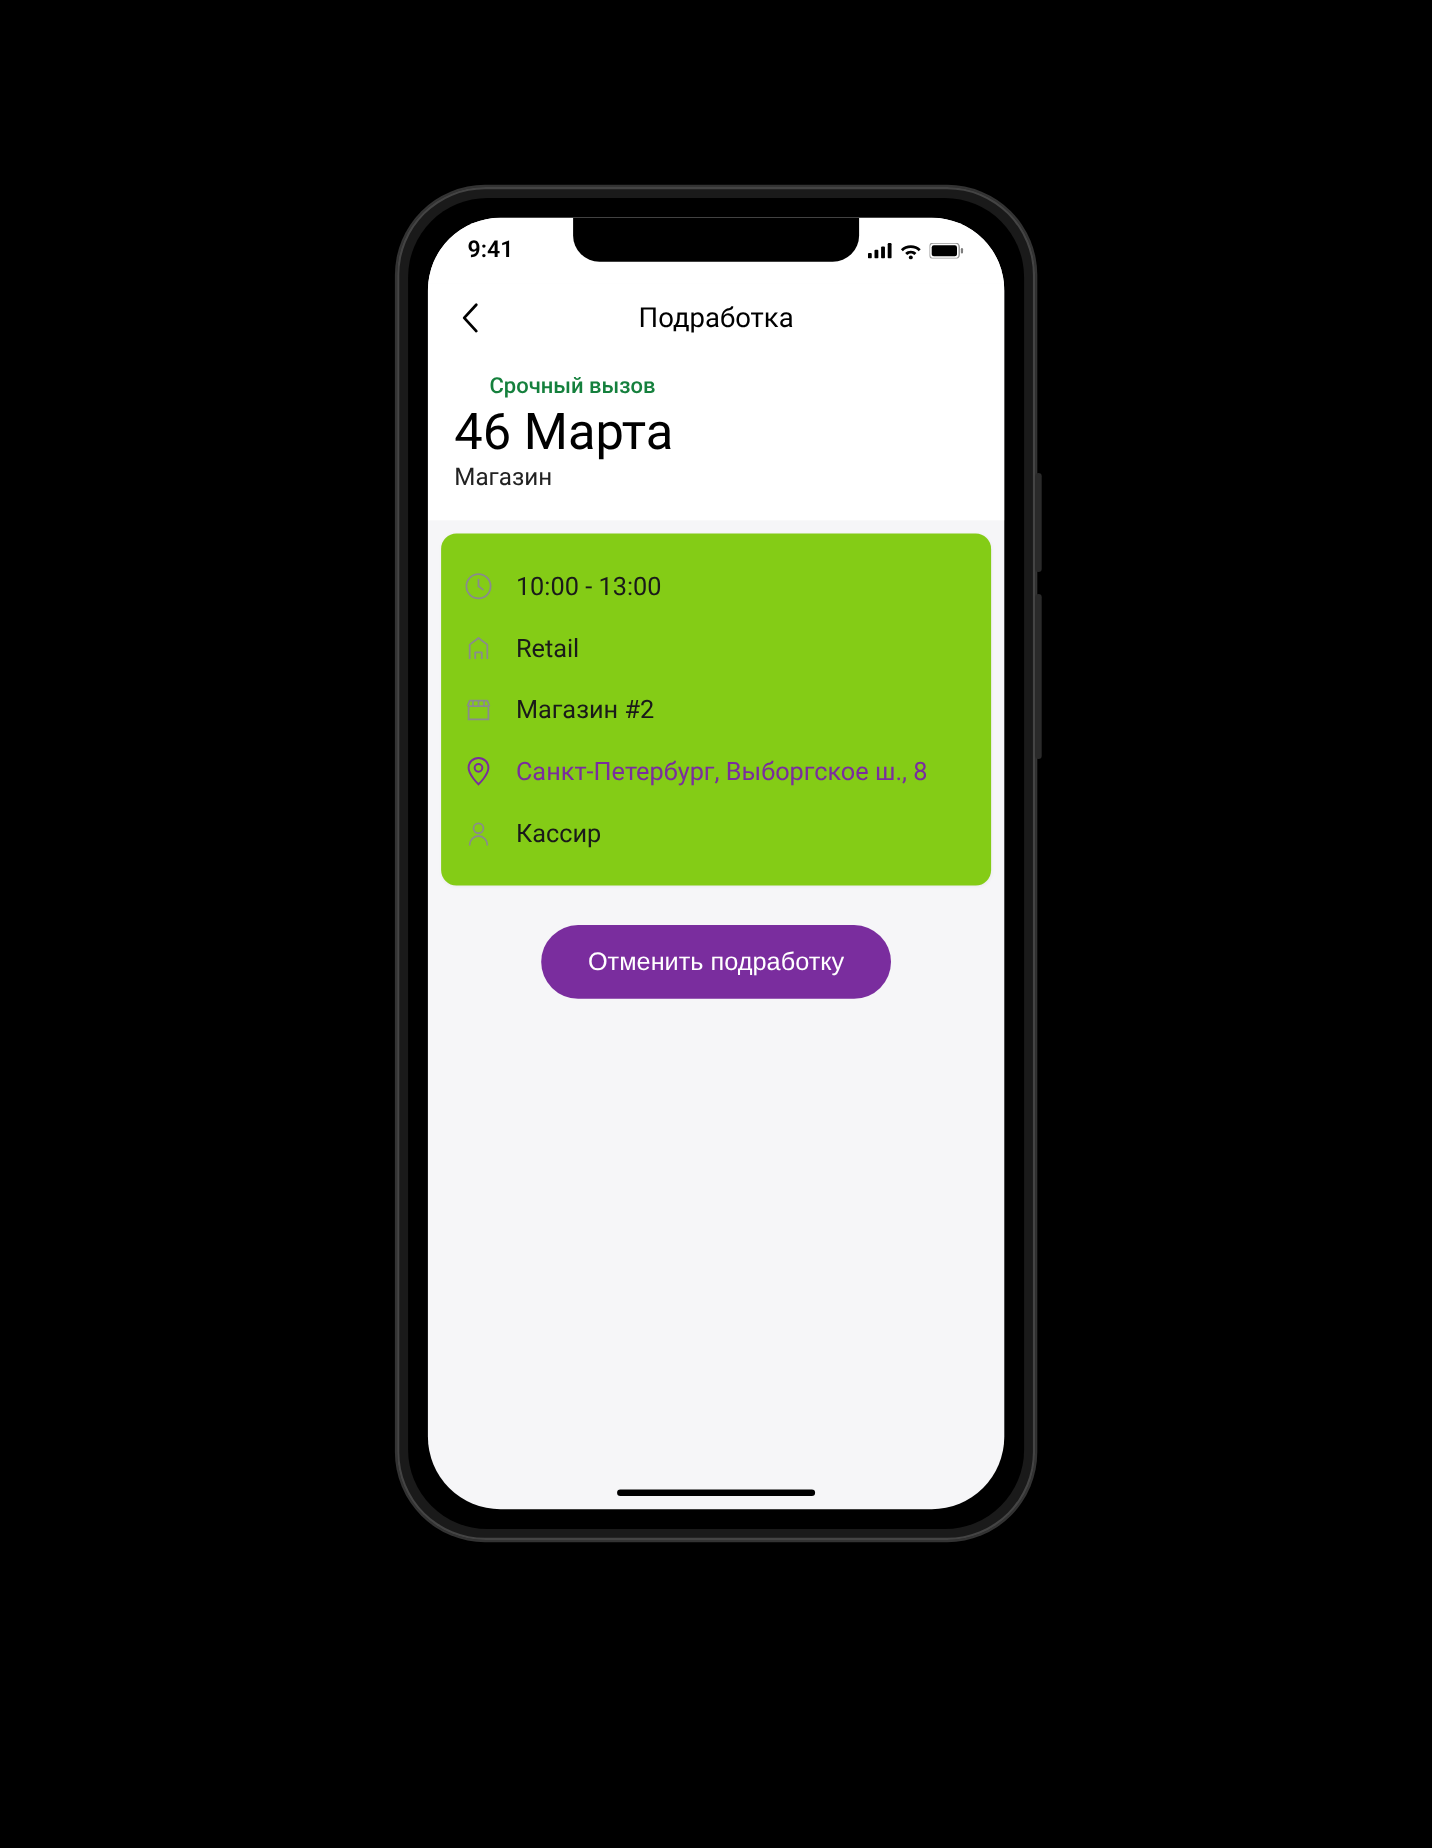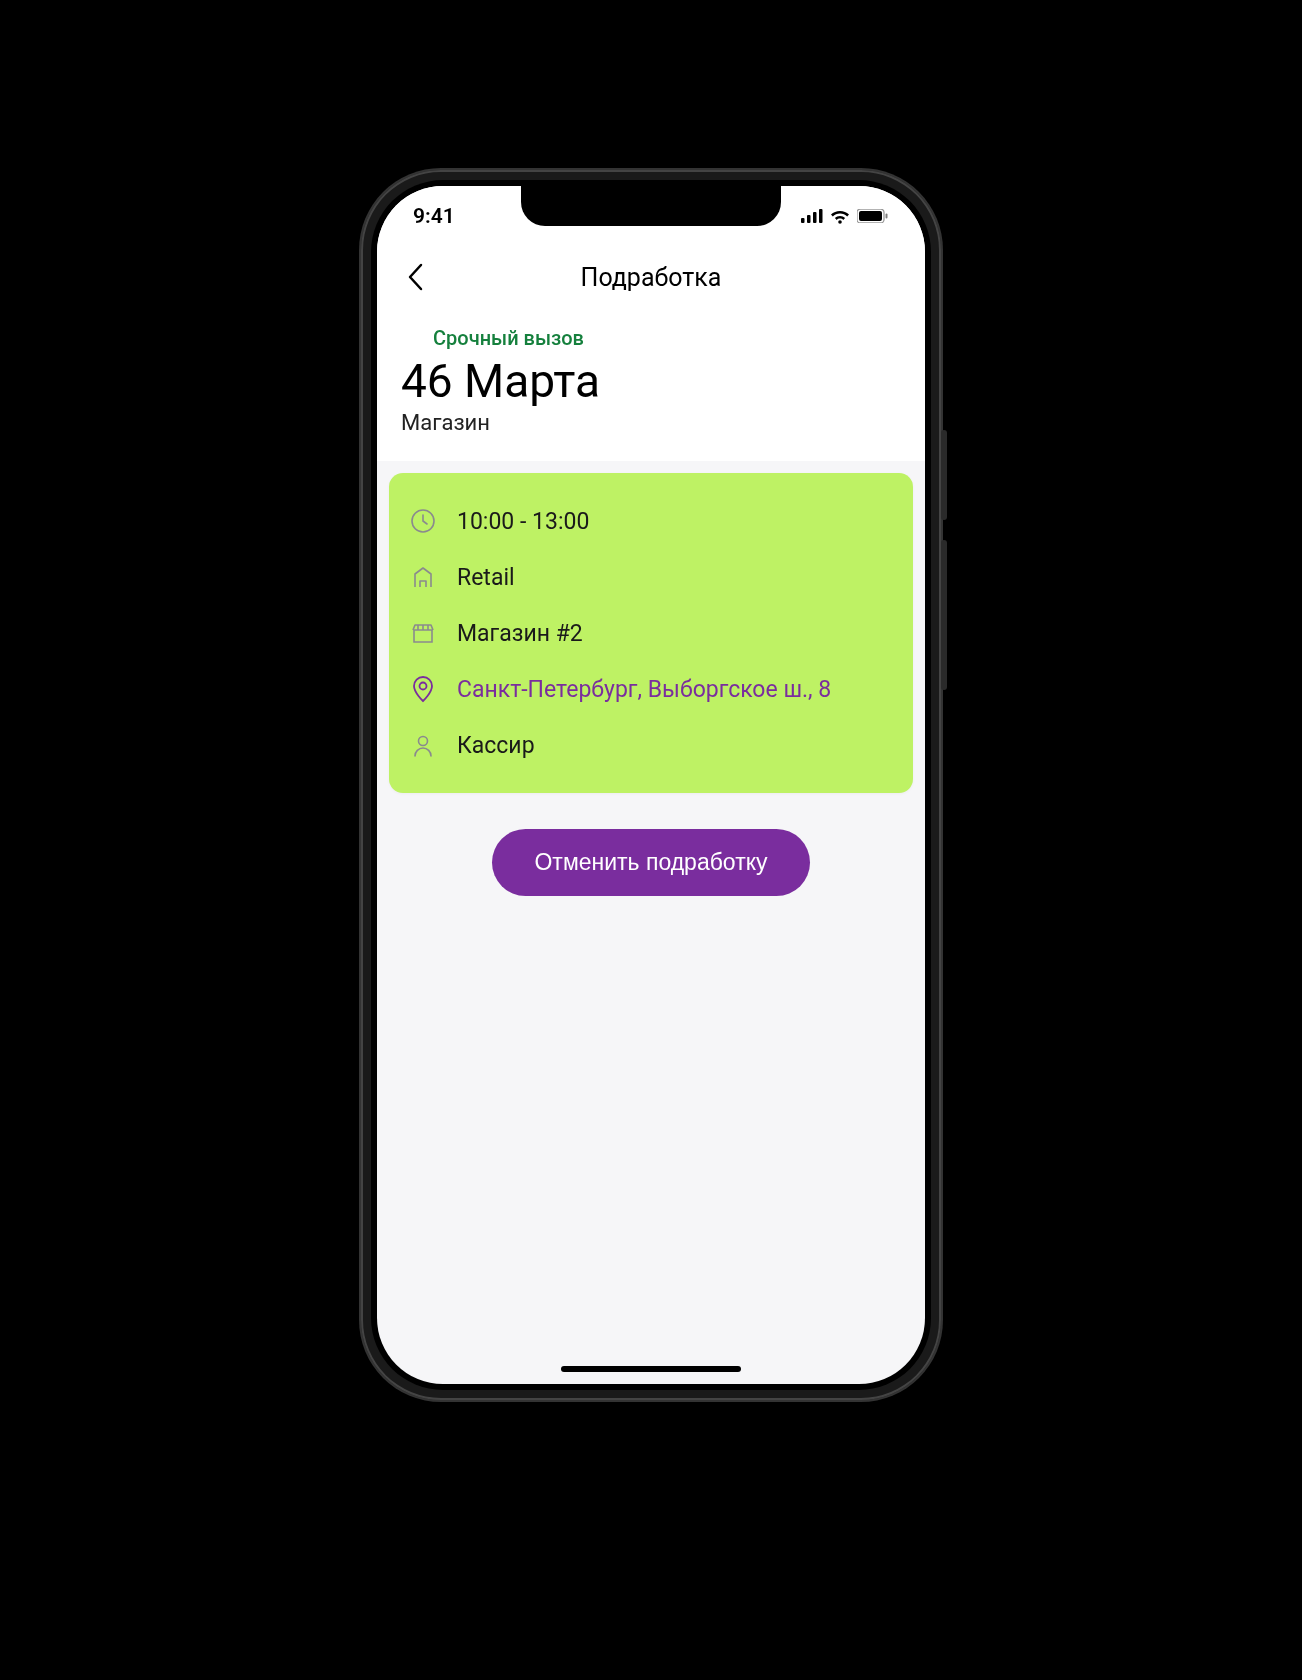--- a/index.html
+++ b/index.html
@@ -20,21 +20,21 @@
     border-radius: 80px;
     padding: 10px;
     box-shadow: 0 0 0 2px #333, inset 0 0 0 2px #444;
     position: relative;
   }
   .phone-inner {
     width: 100%;
     height: 100%;
     background: #000;
     border-radius: 72px;
-    padding: 6px;
+    padding: 18px;
     position: relative;
   }
   .side-button {
     position: absolute;
     background: #2a2a2a;
     border-radius: 3px;
   }
   .sb-right1 { right: -6px; top: 260px; width: 6px; height: 90px; }
   .sb-right2 { right: -6px; top: 370px; width: 6px; height: 150px; }
   .screen {
@@ -113,21 +113,21 @@
     font-weight: 400;
     color: #000;
     margin-top: 4px;
   }
   .weekday {
     font-size: 22px;
     color: #222;
     margin-top: 2px;
   }
   .card {
-    background: #bef264;
+    background: #84cc16;
     margin: 12px 12px 0;
     border-radius: 14px;
     padding: 20px 16px;
     box-shadow: 0 1px 3px rgba(0,0,0,0.04);
     text-align: right;
   }
   .row {
     display: flex;
     align-items: center;
     gap: 20px;

